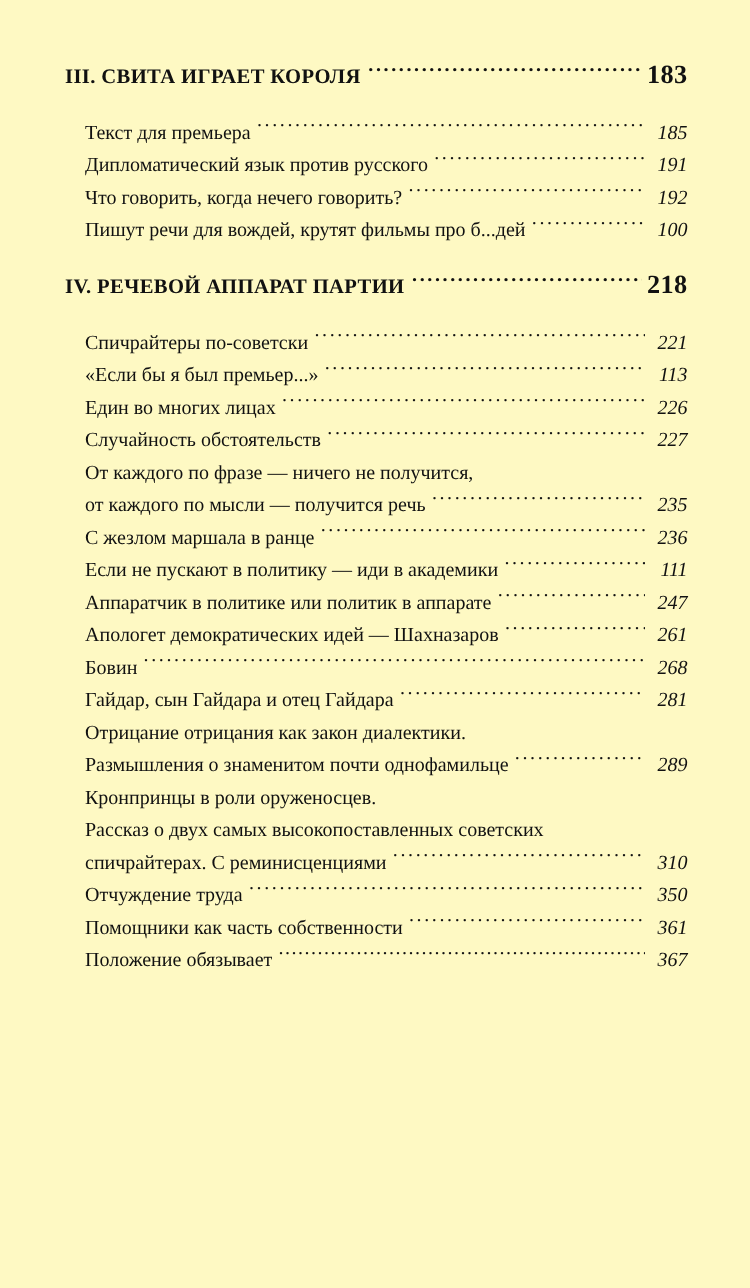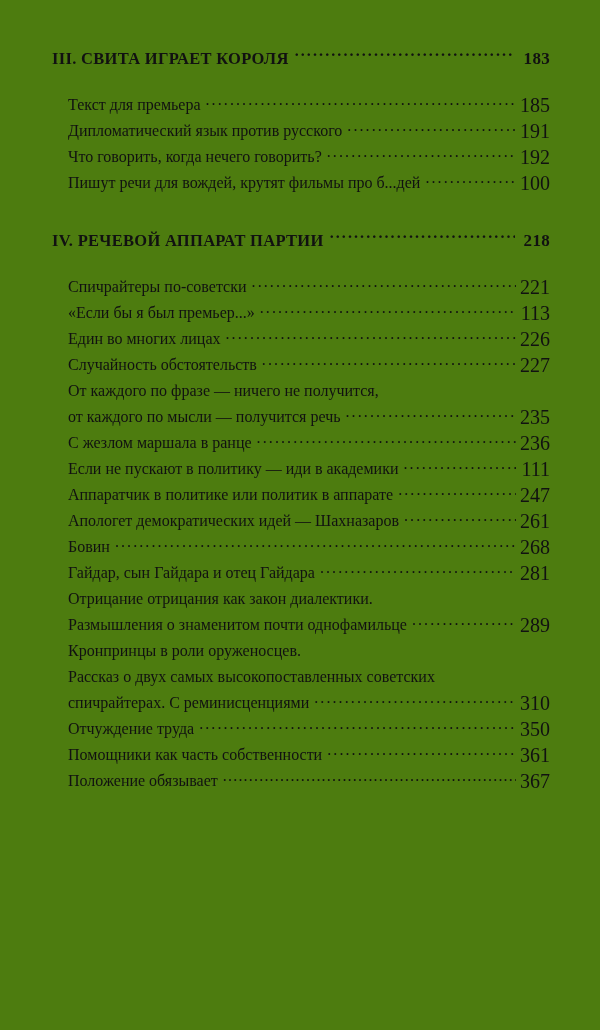--- a/index.html
+++ b/index.html
@@ -15,21 +15,21 @@
     color: #111111;
     overflow: hidden;
   }
 
   .page {
     position: absolute;
     left: 0;
     top: 0;
     width: 600px;
     height: 1030px;
-    background: #4d7c0f;
+    background: #fef9c3;
   }
 
   .toc {
     position: absolute;
     left: 52px;
     top: 46px;
     width: 498px;
   }
 
   
@@ -50,50 +50,51 @@
     flex: 1 1 auto;
     overflow: hidden;
     position: relative;
     height: 1em;
     min-width: 10px;
   }
   .chapter .page-num {
     flex: 0 0 auto;
     padding-left: 5px;
     font-weight: bold;
-    font-size: 17px;
+    font-size: 21px;
     text-align: right;
     min-width: 30px;
   }
 
   
   .entry {
     display: flex;
-    align-items: center;
+    align-items: flex-start;
     font-size: 16px;
     line-height: 26px;
     white-space: nowrap;
   }
   .entry .e-title {
     flex: 0 0 auto;
     padding-right: 5px;
   }
   .entry .leader {
     flex: 1 1 auto;
     overflow: hidden;
     position: relative;
     height: 1em;
     min-width: 6px;
   }
   .entry .page-num {
     flex: 0 0 auto;
     padding-left: 4px;
     text-align: right;
     min-width: 30px;
-    font-size: 20px;
+    font-size: 16px;
+    font-style: italic;
   }
 
   
   .leader::before {
     content: "............................................................................................................................................................";
     letter-spacing: 2.1px;
     font-size: 16px;
     color: #111111;
     display: block;
     position: absolute;
@@ -112,21 +113,21 @@
 
   
   .entry.cont-open .leader::before { content: ""; }
 
   .entries {
     margin-top: 20px;
   }
   .entries.group-iv {
   }
   .chapter.chapter-iv {
-    margin-top: 32px;
+    margin-top: 16px;
   }
   .indent {
     padding-left: 16px;
   }
 </style>
 </head>
 <body>
 
 <div class="page">
   <div class="toc">

